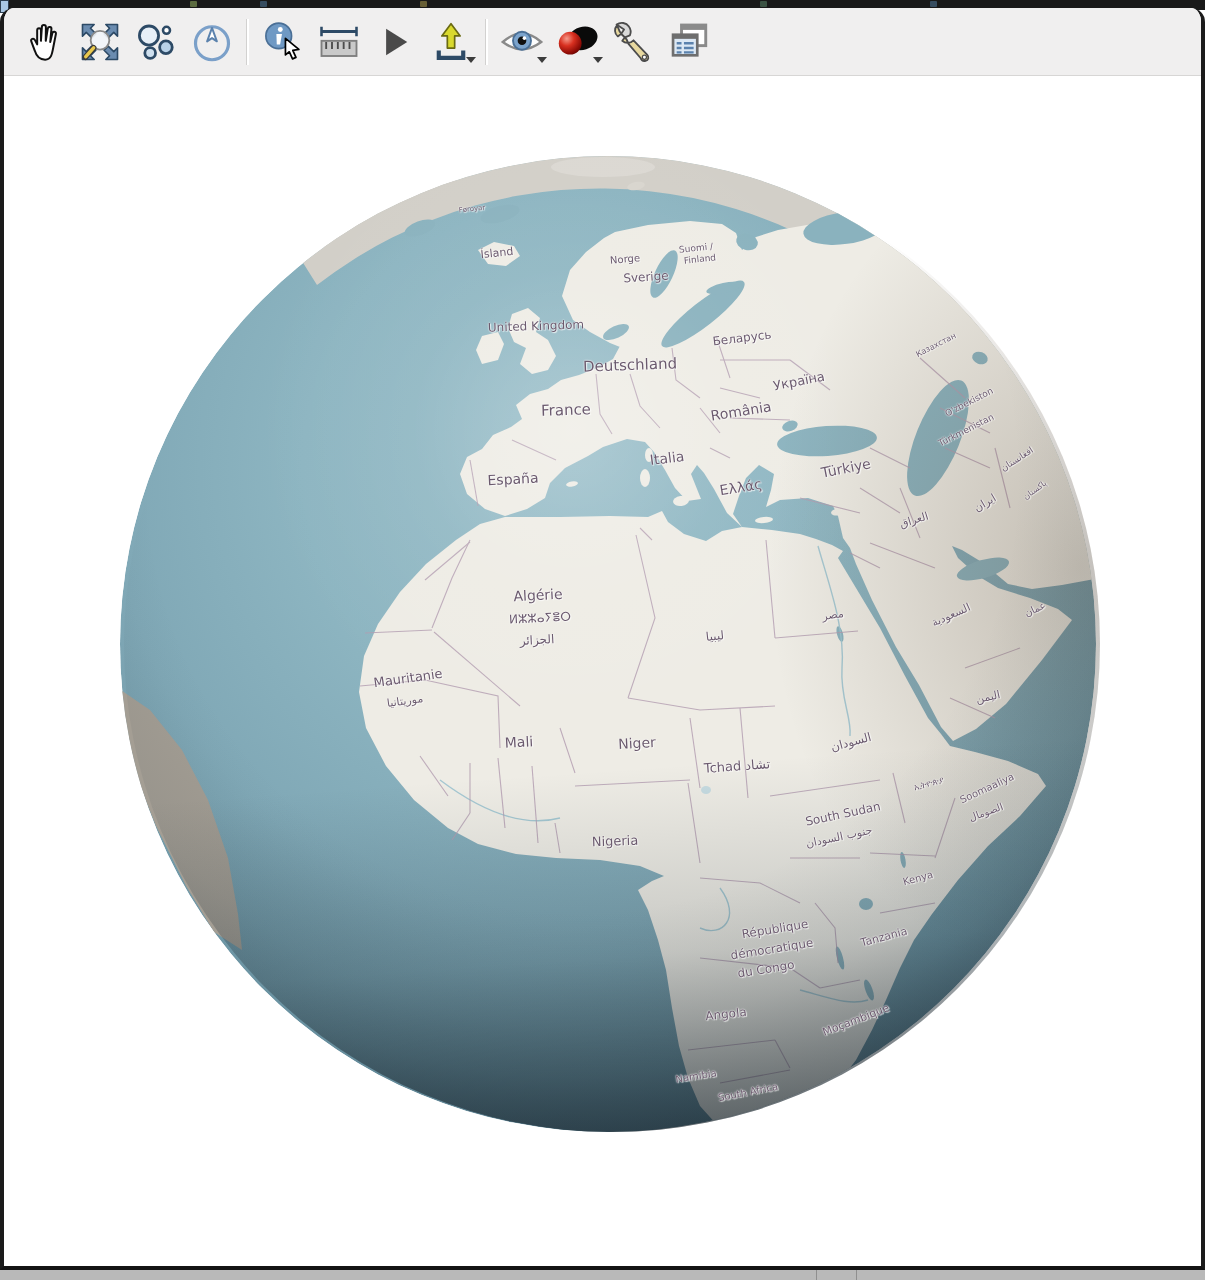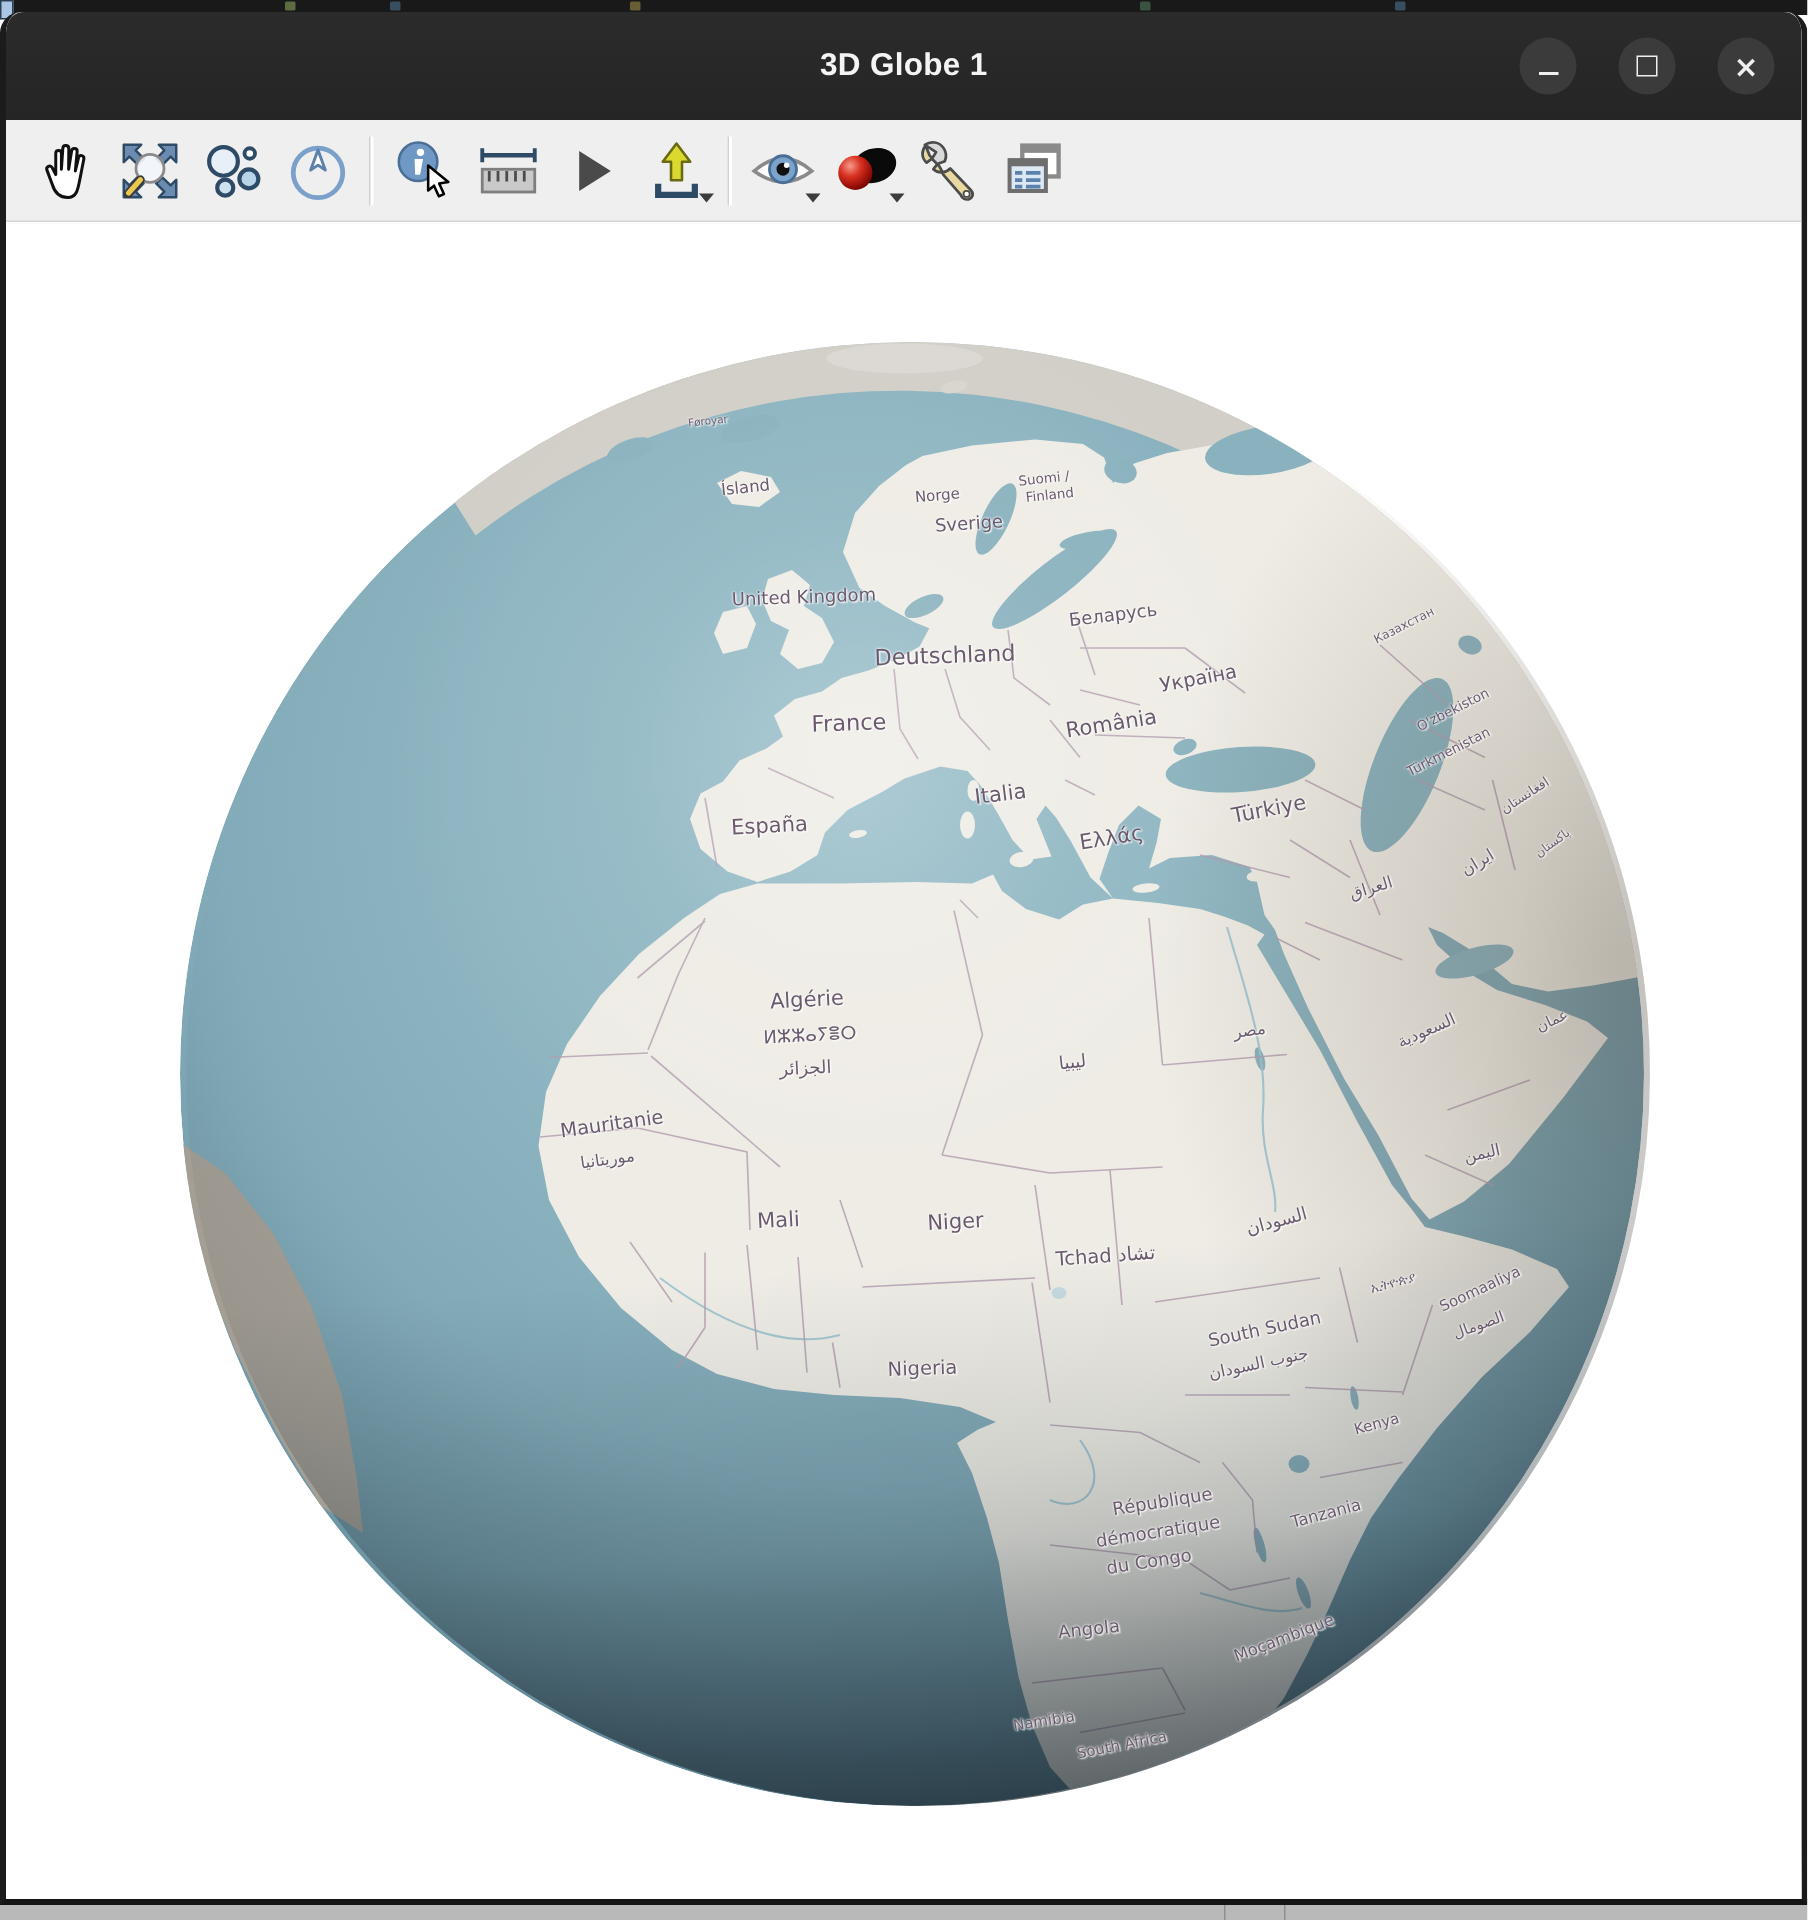--- a/index.html
+++ b/index.html
@@ -72,34 +72,20 @@
   <div class="blip" style="left:190px;background:#6d7f4a;"></div>
   <div class="blip" style="left:260px;background:#3e5a72;"></div>
   <div class="blip" style="left:420px;background:#7a6f3c;"></div>
   <div class="blip" style="left:760px;background:#44604e;"></div>
   <div class="blip" style="left:930px;background:#3e5a72;"></div>
 </div>
 <div class="desktop-corner"></div>
 
 <div class="window">
 
-  <div class="titlebar">
-    <span class="title">3D Globe 1</span>
-    <div class="winbtns">
-      <button class="winbtn">
-          <span class="dash"></span>
-        </button>
-      <button class="winbtn">
-          <span class="sq"></span>
-        </button>
-      <button class="winbtn">
-          <span class="x">×</span>
-        </button>
-    </div>
-  </div>
 
   <div class="toolbar">
 
     <button class="tbtn" title="">
       <svg width="40" height="44" viewBox="0 0 34 36">
         <path d="M18,33 C13,33 10.5,30 9.2,25.5 L6.2,17.5 C5.5,15.5 8.1,14.3 9.2,16.2 L11.2,20 L11.2,8 C11.2,5.8 14.4,5.8 14.4,8 L14.4,17 L15.2,5.2 C15.3,3 18.6,3.1 18.6,5.3 L18.5,17 L20.2,6.6 C20.6,4.5 23.6,5 23.3,7.1 L22.3,18 L24.1,10.5 C24.6,8.4 27.5,9.1 27.1,11.2 L24.9,22.5 C23.8,28.5 23,33 18,33 Z" fill="#ffffff" stroke="#111111" stroke-width="1.7" stroke-linejoin="round"></path>
       </svg>
     </button>
 
     <button class="tbtn">

